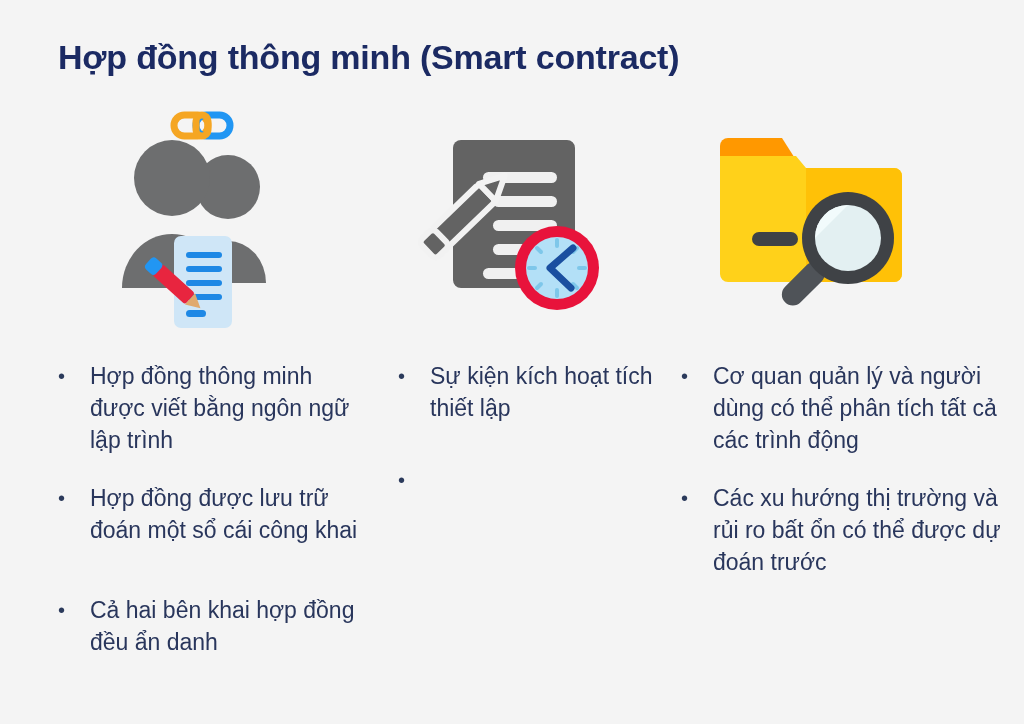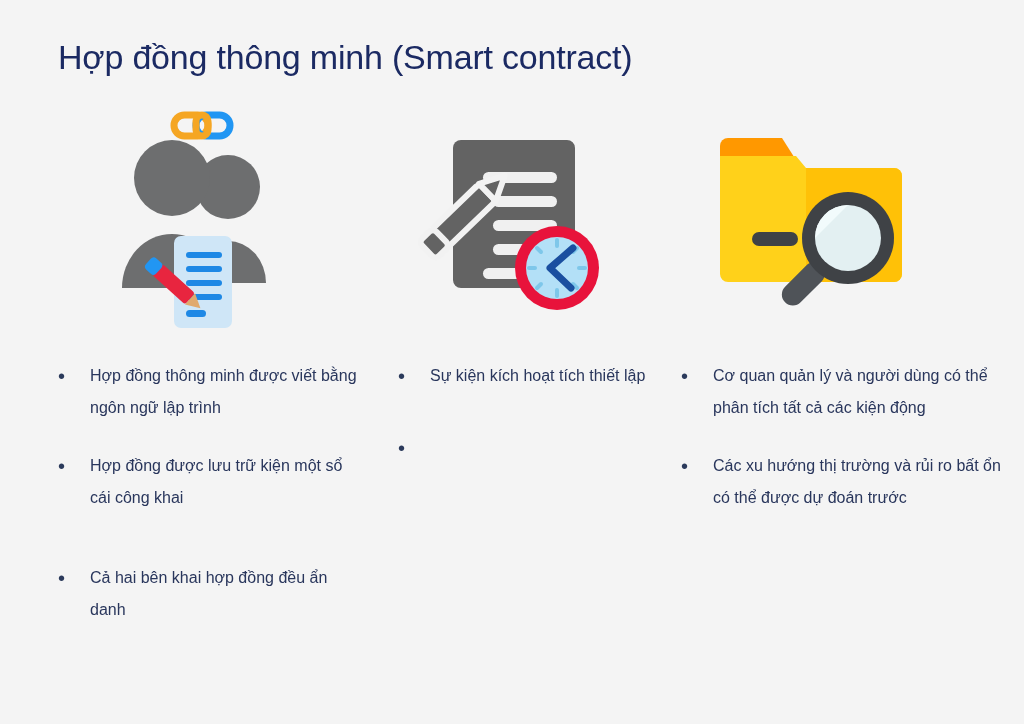--- a/index.html
+++ b/index.html
@@ -18,21 +18,21 @@
     position: relative;
     width: 1024px;
     height: 724px;
     background: #f4f4f4;
   }
   .slide-title {
     position: absolute;
     left: 58px;
     top: 38px;
     font-size: 34px;
-    font-weight: normal;
+    font-weight: bold;
     color: #1b2a63;
     letter-spacing: -0.2px;
     white-space: nowrap;
   }
 
   
   .icons-row {
     position: absolute;
     left: 0;
     top: 108px;
@@ -75,21 +75,21 @@
     color: #2b3a5b;
     font-size: 20px;
     line-height: 32px;
     text-align: left;
     padding-left: 6px;
     box-sizing: border-box;
   }
   .bullet-text {
     flex: 1 1 auto;
     color: #29365c;
-    font-size: 16px;
+    font-size: 23px;
     line-height: 32px;
   }
   .col.c1 .bullet-item.gap-extra { margin-bottom: 48px; }
   .col.c2 .bullet-item:first-child { margin-bottom: 40px; }
   .col.c2 .bullet-item { margin-left: 0; }
 
   svg { display: block; }
 </style>
 </head>
 <body>
@@ -201,42 +201,42 @@
 
   <div class="columns">
 
     <div class="col c1">
       <div class="bullet-item">
         <span class="bullet-dot">•</span>
         <span class="bullet-text">Hợp đồng thông minh được viết bằng ngôn ngữ lập trình</span>
       </div>
       <div class="bullet-item gap-extra">
         <span class="bullet-dot">•</span>
-        <span class="bullet-text">Hợp đồng được lưu trữ kiện một sổ cái công khai</span>
+        <span class="bullet-text">Hợp đồng được lưu trữ đoán một sổ cái công khai</span>
       </div>
       <div class="bullet-item">
         <span class="bullet-dot">•</span>
         <span class="bullet-text">Cả hai bên khai hợp đồng đều ẩn danh</span>
       </div>
     </div>
 
     <div class="col c2">
       <div class="bullet-item">
         <span class="bullet-dot">•</span>
         <span class="bullet-text">Sự kiện kích hoạt tích thiết lập</span>
       </div>
       <div class="bullet-item">
         <span class="bullet-dot">•</span>
       </div>
     </div>
 
     <div class="col c3">
       <div class="bullet-item">
         <span class="bullet-dot">•</span>
-        <span class="bullet-text">Cơ quan quản lý và người dùng có thể phân tích tất cả các kiện động</span>
+        <span class="bullet-text">Cơ quan quản lý và người dùng có thể phân tích tất cả các trình động</span>
       </div>
       <div class="bullet-item">
         <span class="bullet-dot">•</span>
         <span class="bullet-text">Các xu hướng thị trường và rủi ro bất ổn có thể được dự đoán trước</span>
       </div>
     </div>
 
   </div>
 
 </div>

